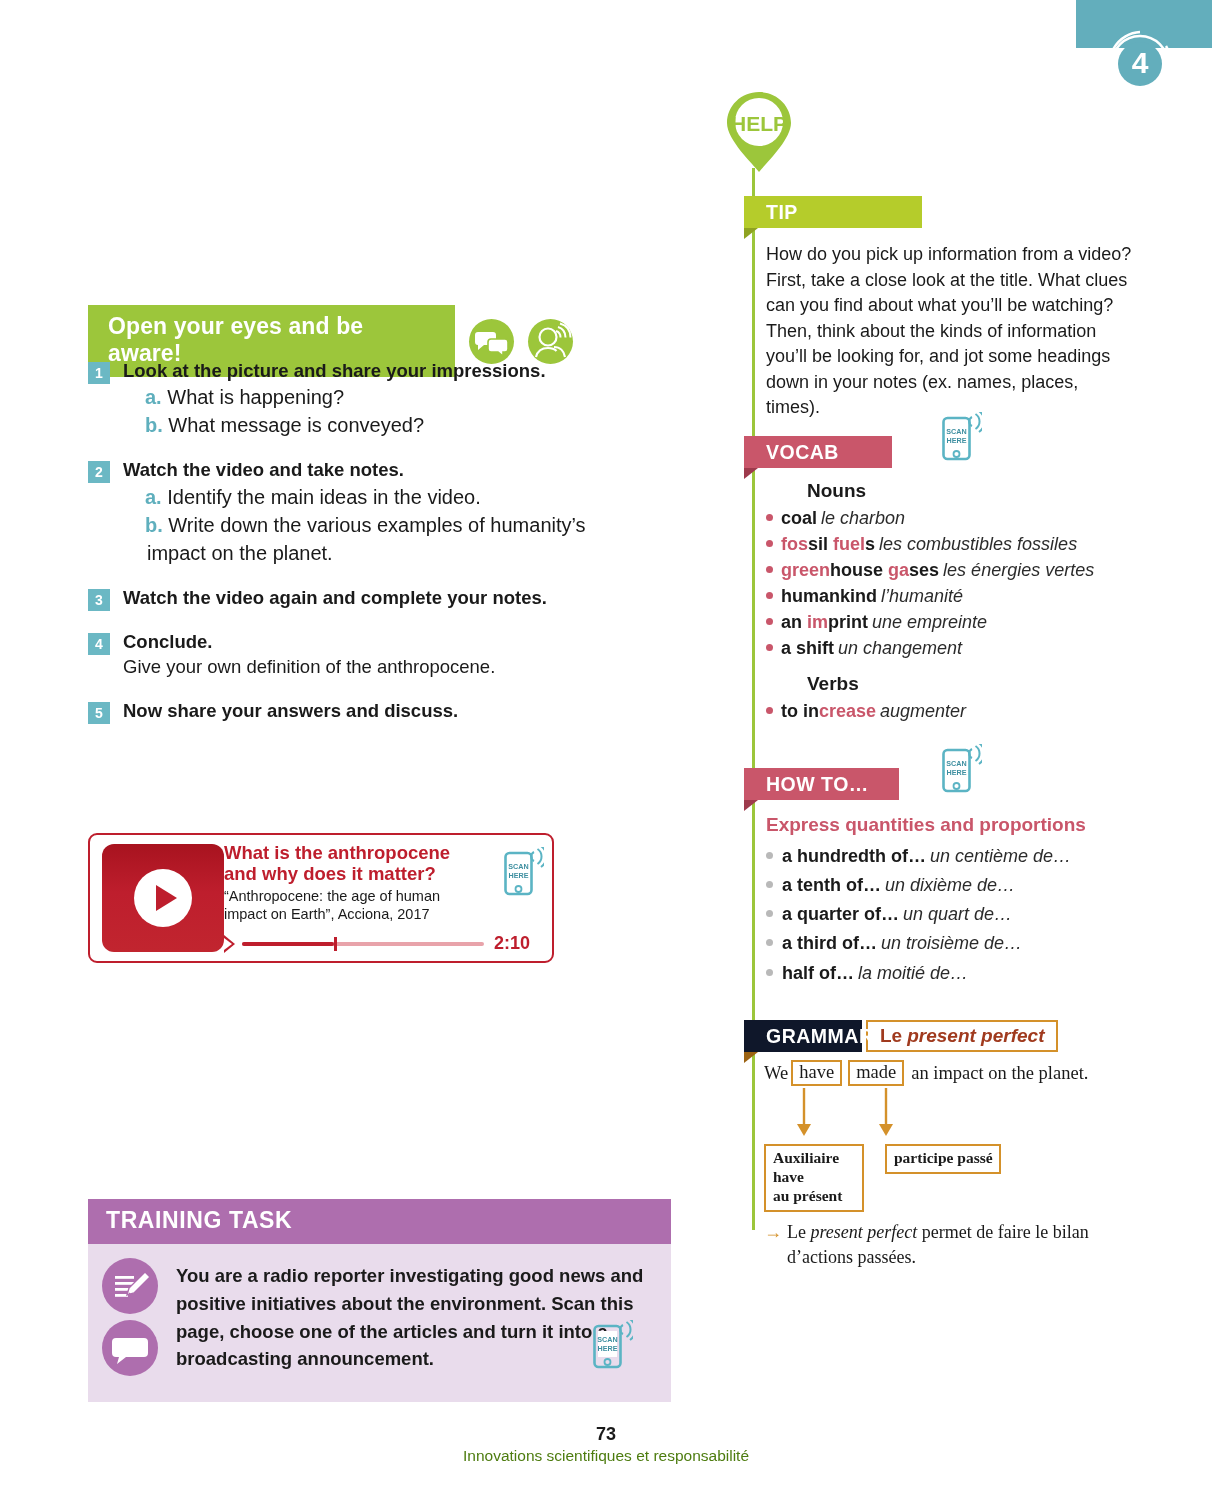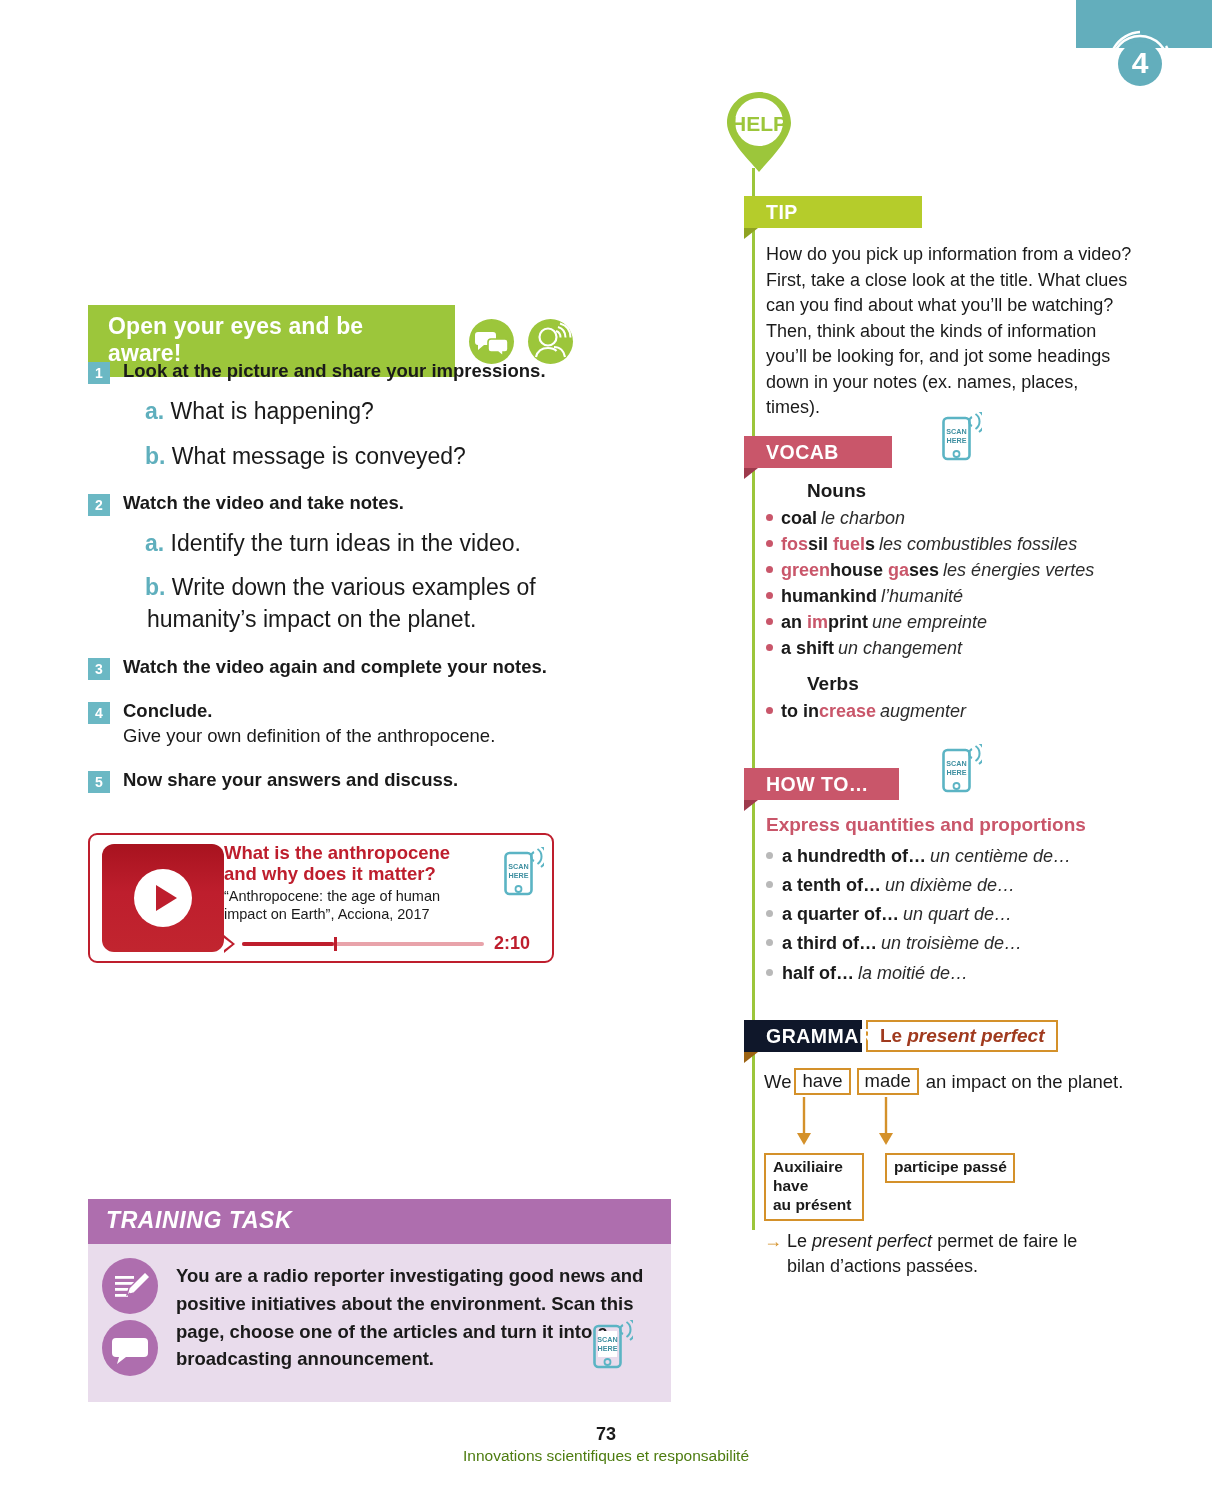--- a/index.html
+++ b/index.html
@@ -44,21 +44,21 @@
   .ex-item { display: flex; margin-bottom: 13px; }
   .ex-num {
     flex: 0 0 auto; width: 22px; height: 22px;
     background: #6BB8C4; color: #fff;
     font-size: 14px; font-weight: 700;
     display: flex; align-items: center; justify-content: center;
     margin-right: 13px; margin-top: 4px;
   }
   .ex-body { flex: 1; }
   .ex-title { font-size: 18.5px; font-weight: 700; color: #1a1a1a; line-height: 1.37; }
-  .ex-sub { font-size: 23px; color: #1a1a1a; line-height: 1.4; padding-left: 24px; text-indent: -2px; margin-top: 12px; }
+  .ex-sub { font-size: 20px; color: #1a1a1a; line-height: 1.4; padding-left: 24px; text-indent: -2px; }
   .ex-sub .lbl { color: #5FAFBD; font-weight: 700; }
   .ex-plain { font-size: 18.5px; color: #1a1a1a; line-height: 1.4; }
 
   
   .video-card {
     position: absolute; left: 88px; top: 833px;
     width: 466px; height: 130px;
     border: 2px solid #BE1E2D; border-radius: 9px;
     background: #fff;
     display: flex; align-items: center; padding: 10px 12px;
@@ -116,21 +116,20 @@
 
   
   .training {
     position: absolute; left: 88px; top: 1199px;
     width: 583px; background: #E9DCEC;
   }
   .training-head {
     background: #AE6EAE; color: #fff;
     font-size: 23px; font-weight: 700; letter-spacing: .6px;
     padding: 8px 18px 10px 18px;
-    font-style: italic;
   }
   .training-body { display: flex; padding: 14px 16px 20px 14px; position: relative; }
   .training-icons { flex: 0 0 auto; width: 62px; }
   .tt-circle { width: 56px; height: 56px; border-radius: 50%; background: #AE6EAE; position: relative; margin-bottom: 6px; }
   .training-text {
     flex: 1; font-size: 18.5px; font-weight: 700; color: #1a1a1a;
     line-height: 1.5; padding-left: 12px; padding-top: 4px;
   }
   .training-scan { position: absolute; right: 38px; bottom: 30px; }
 
@@ -247,21 +246,21 @@
         <div class="ex-title">Look at the picture and share your impressions.</div>
         <div class="ex-sub"><span class="lbl">a.</span> <span>What is happening?</span></div>
         <div class="ex-sub"><span class="lbl">b.</span> <span>What message is conveyed?</span></div>
       </div>
     </div>
 
     <div class="ex-item" style="margin-top:18px;">
       <div class="ex-num">2</div>
       <div class="ex-body">
         <div class="ex-title">Watch the video and take notes.</div>
-        <div class="ex-sub"><span class="lbl">a.</span> <span>Identify the turn ideas in the video.</span></div>
+        <div class="ex-sub"><span class="lbl">a.</span> <span>Identify the main ideas in the video.</span></div>
         <div class="ex-sub" style="width:468px;"><span class="lbl">b.</span> <span>Write down the various examples of humanity’s impact on the planet.</span></div>
       </div>
     </div>
 
     <div class="ex-item" style="margin-top:18px;">
       <div class="ex-num">3</div>
       <div class="ex-body">
         <div class="ex-title">Watch the video again and complete your notes.</div>
       </div>
     </div>
@@ -486,21 +485,21 @@
   </div>
 
   <div class="sec" style="top:1020px;">
     <div class="gram-tab-row">
       <div class="tab tab-orange">GRAMMAR</div>
       <div class="gram-title-box">
         <span>Le</span>
           <i>present perfect</i>
       </div>
     </div>
-    <div class="sec-body" style="padding-top:16px;padding-left:20px;">
+    <div class="sec-body" style="padding-top:8px;padding-left:20px;font-family:Liberation Serif, serif;">
       <div class="gram-sentence">
         <span>We</span>
         <span class="wbox">have</span>
         <span class="wbox">made</span>
         <span style="margin-left:4px;">an impact on the planet.</span>
       </div>
       <div class="gram-diagram">
         <svg width="340" height="62" viewBox="0 0 340 62" style="position:absolute;left:0;top:0;">
           <path d="M40 0 L40 42" stroke="#D4912A" stroke-width="2.4" fill="none"></path>
           <path d="M33 36 L40 48 L47 36" fill="#D4912A"></path>

